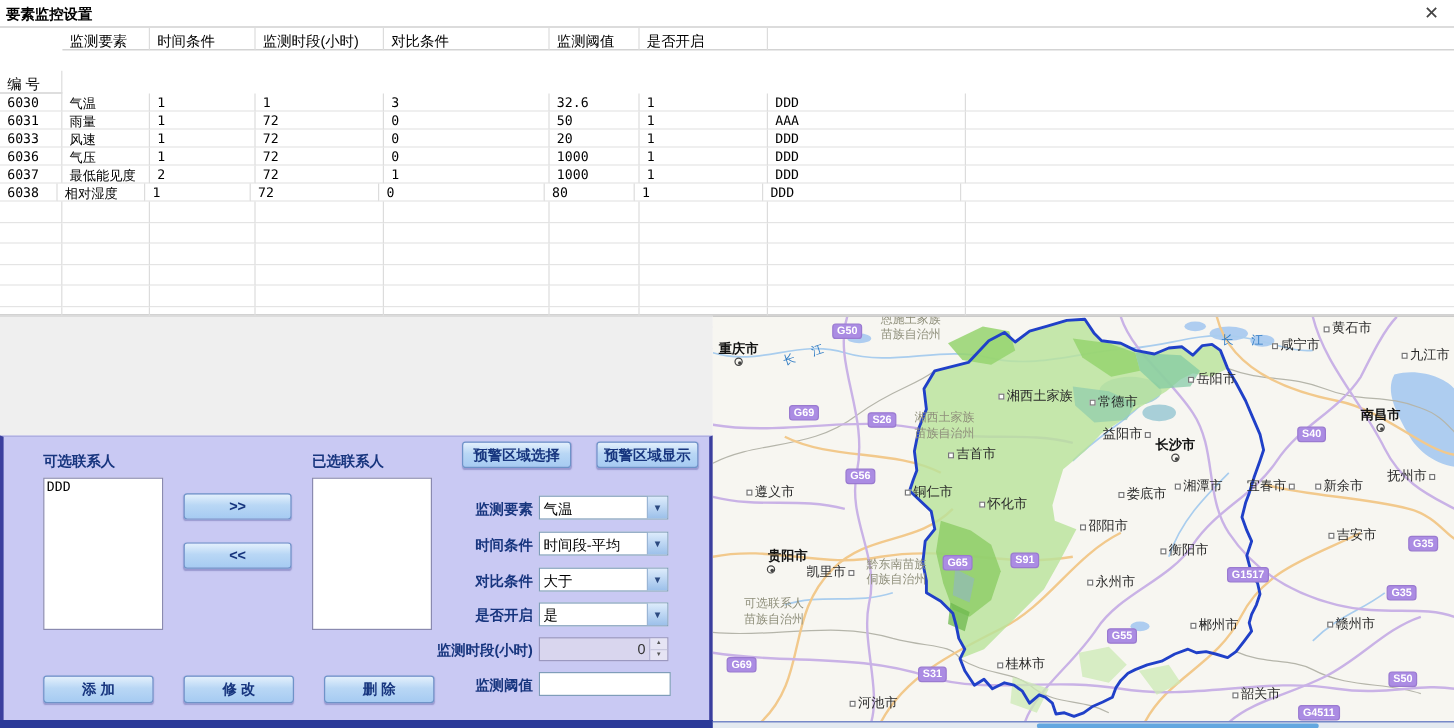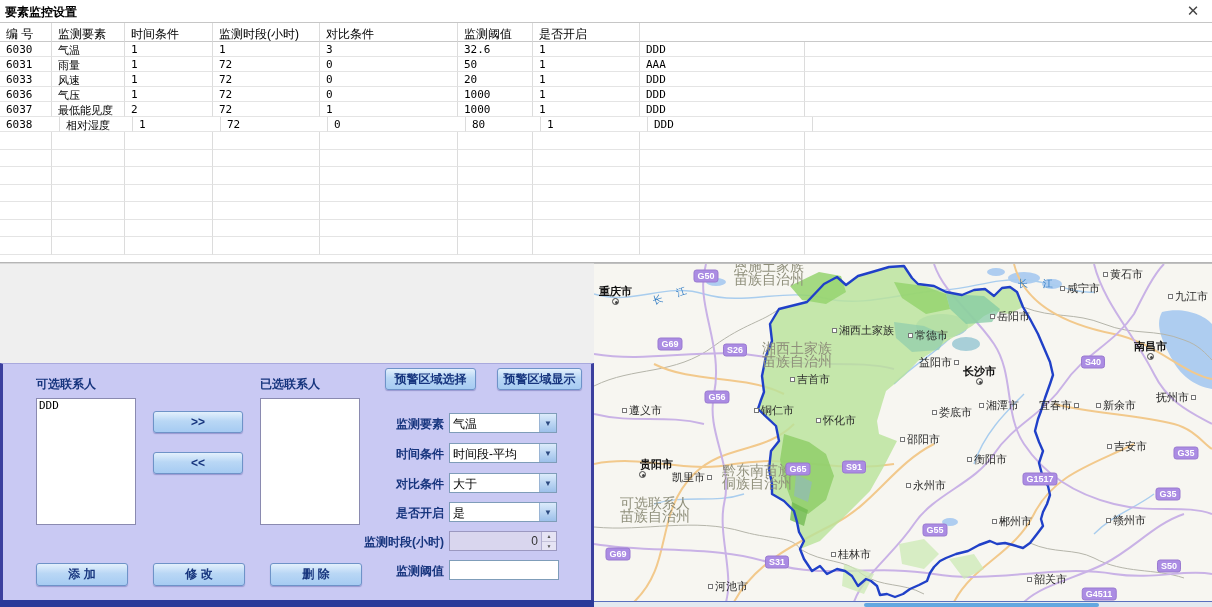--- a/index.html
+++ b/index.html
@@ -65,21 +65,21 @@
   #map-labels { position:absolute; left:0; top:0; width:618px; height:338px; }
   .city { position:absolute; font-size:11px; color:#2a2a2a; white-space:nowrap; display:flex;
           align-items:center; line-height:12px; }
   .city.b { font-weight:bold; color:#111; }
   .sqm { display:inline-block; width:5px; height:5px; border:1px solid #777; background:#fff; }
   .sqm.l { margin-right:2px; } .sqm.r { margin-left:2px; }
   .capwrap { position:absolute; display:flex; flex-direction:column; align-items:center; }
   .capm { width:7px; height:7px; border:1px solid #444; border-radius:50%; margin-top:1px; position:relative; }
   .capm:after { content:""; position:absolute; left:2px; top:2px; width:3px; height:3px;
                 border-radius:50%; background:#444; }
-  .district { position:absolute; font-size:14px; color:#8f8f7b; line-height:13px; white-space:nowrap; }
+  .district { position:absolute; font-size:10px; color:#8f8f7b; line-height:13px; white-space:nowrap; }
   .badge { position:absolute; transform:translate(-50%,-50%); background:#ab8ce3;
            border:1px solid #9a7ad0; border-radius:3px; color:#fff; font-size:9px; font-weight:bold;
            padding:0 3px; line-height:11px; white-space:nowrap; }
   .river { position:absolute; font-size:10px; color:#2f7bc4; letter-spacing:6px; white-space:nowrap; }
 
   
   #lstrip { position:absolute; left:0; top:600px; width:594px; height:7px; background:#2b3a99; }
   #mscroll { position:absolute; left:594px; top:601px; width:618px; height:6px; background:#e3e9f0;
              border-top:1px solid #5a6fbe; }
   #mthumb { position:absolute; left:270px; top:1px; width:235px; height:4px; background:#63a7e0;
@@ -88,21 +88,21 @@
 </head>
 <body>
 
 <div id="titlebar">
   <span id="win-title">要素监控设置</span>
   <span id="win-close">✕</span>
 </div>
 
 <div id="grid">
     <div class="g-row g-head">
-      <div class="g-cell" style="width: 52px;">编 号</div>
+      <div class="g-cell" style="width: 52px; margin-top: 36px;">编 号</div>
       <div class="g-cell" style="width: 73px;">监测要素</div>
       <div class="g-cell" style="width: 88px;">时间条件</div>
       <div class="g-cell" style="width: 107px;">监测时段(小时)</div>
       <div class="g-cell" style="width: 138px;">对比条件</div>
       <div class="g-cell" style="width: 75px;">监测阈值</div>
       <div class="g-cell" style="width: 107px;">是否开启</div>
       <div class="g-cell last"></div>
     </div>
     <div class="g-row g-data">
       <div class="g-cell" style="width: 52px;">6030</div>
@@ -153,21 +153,21 @@
       <div class="g-cell" style="width: 73px;">最低能见度</div>
       <div class="g-cell" style="width: 88px;">2</div>
       <div class="g-cell" style="width: 107px;">72</div>
       <div class="g-cell" style="width: 138px;">1</div>
       <div class="g-cell" style="width: 75px;">1000</div>
       <div class="g-cell" style="width: 107px;">1</div>
       <div class="g-cell" style="width: 165px;">DDD</div>
       <div class="g-cell last"></div>
     </div>
     <div class="g-row g-data">
-      <div class="g-cell" style="width: 60px;">6038</div>
+      <div class="g-cell" style="width: 48px;">6038</div>
       <div class="g-cell" style="width: 73px;">相对湿度</div>
       <div class="g-cell" style="width: 88px;">1</div>
       <div class="g-cell" style="width: 107px;">72</div>
       <div class="g-cell" style="width: 138px;">0</div>
       <div class="g-cell" style="width: 75px;">80</div>
       <div class="g-cell" style="width: 107px;">1</div>
       <div class="g-cell" style="width: 165px;">DDD</div>
       <div class="g-cell last"></div>
     </div>
     <div class="g-row g-empty">

